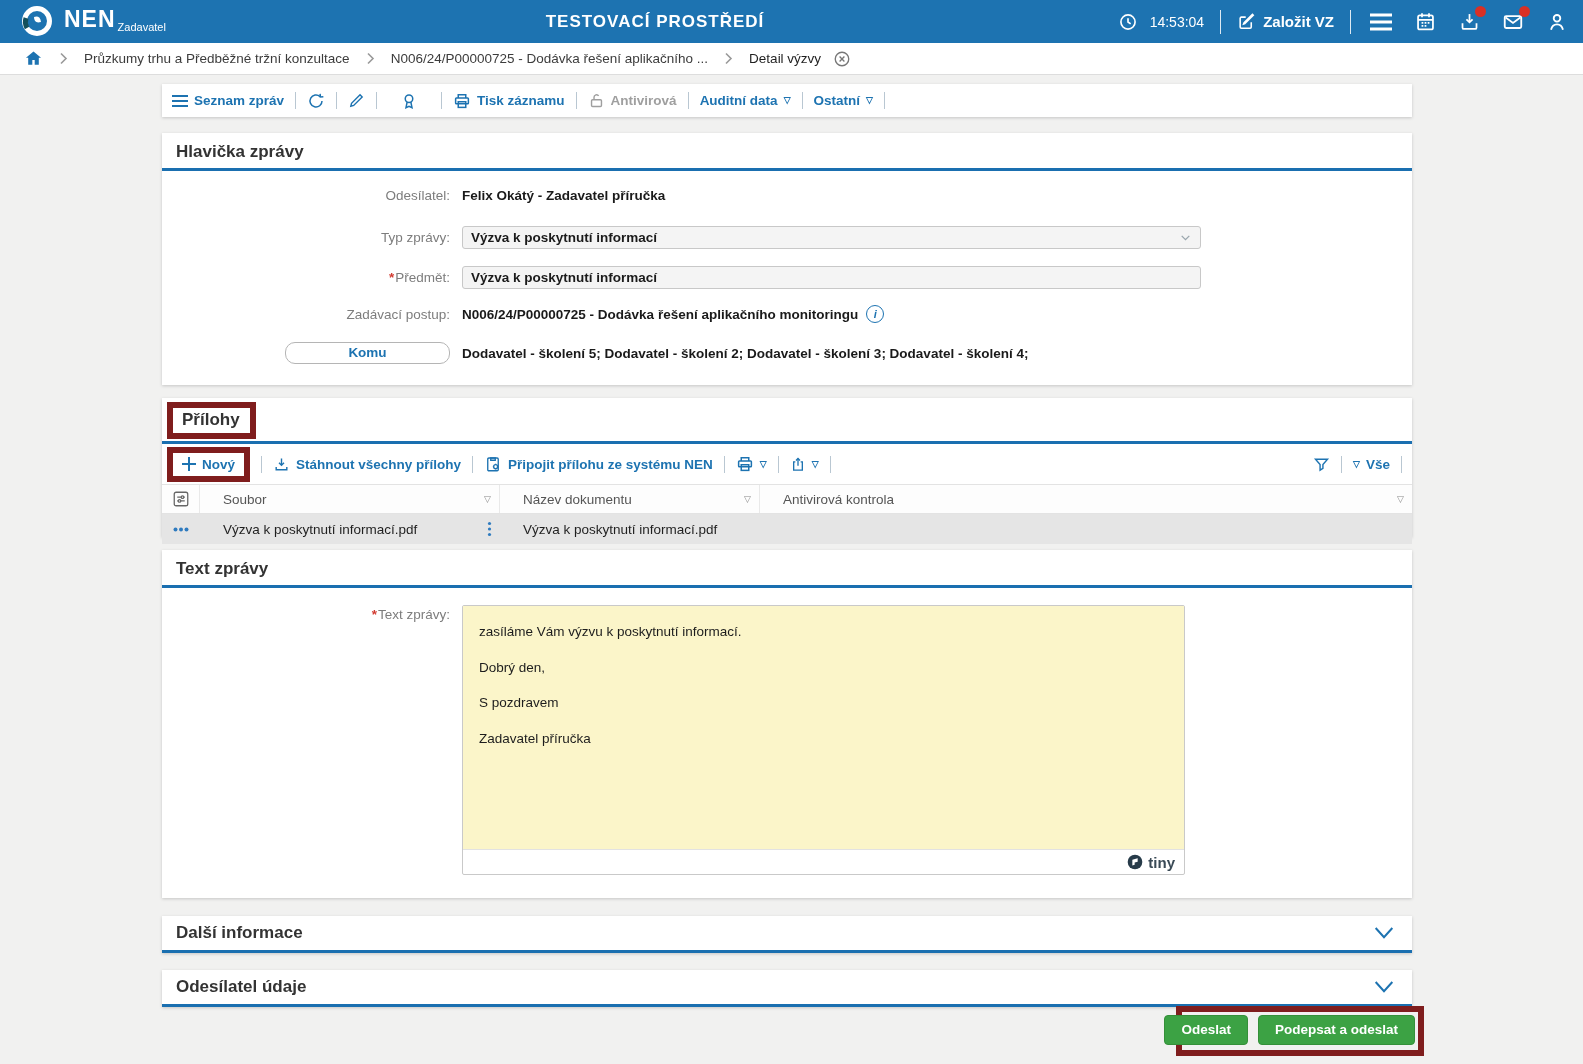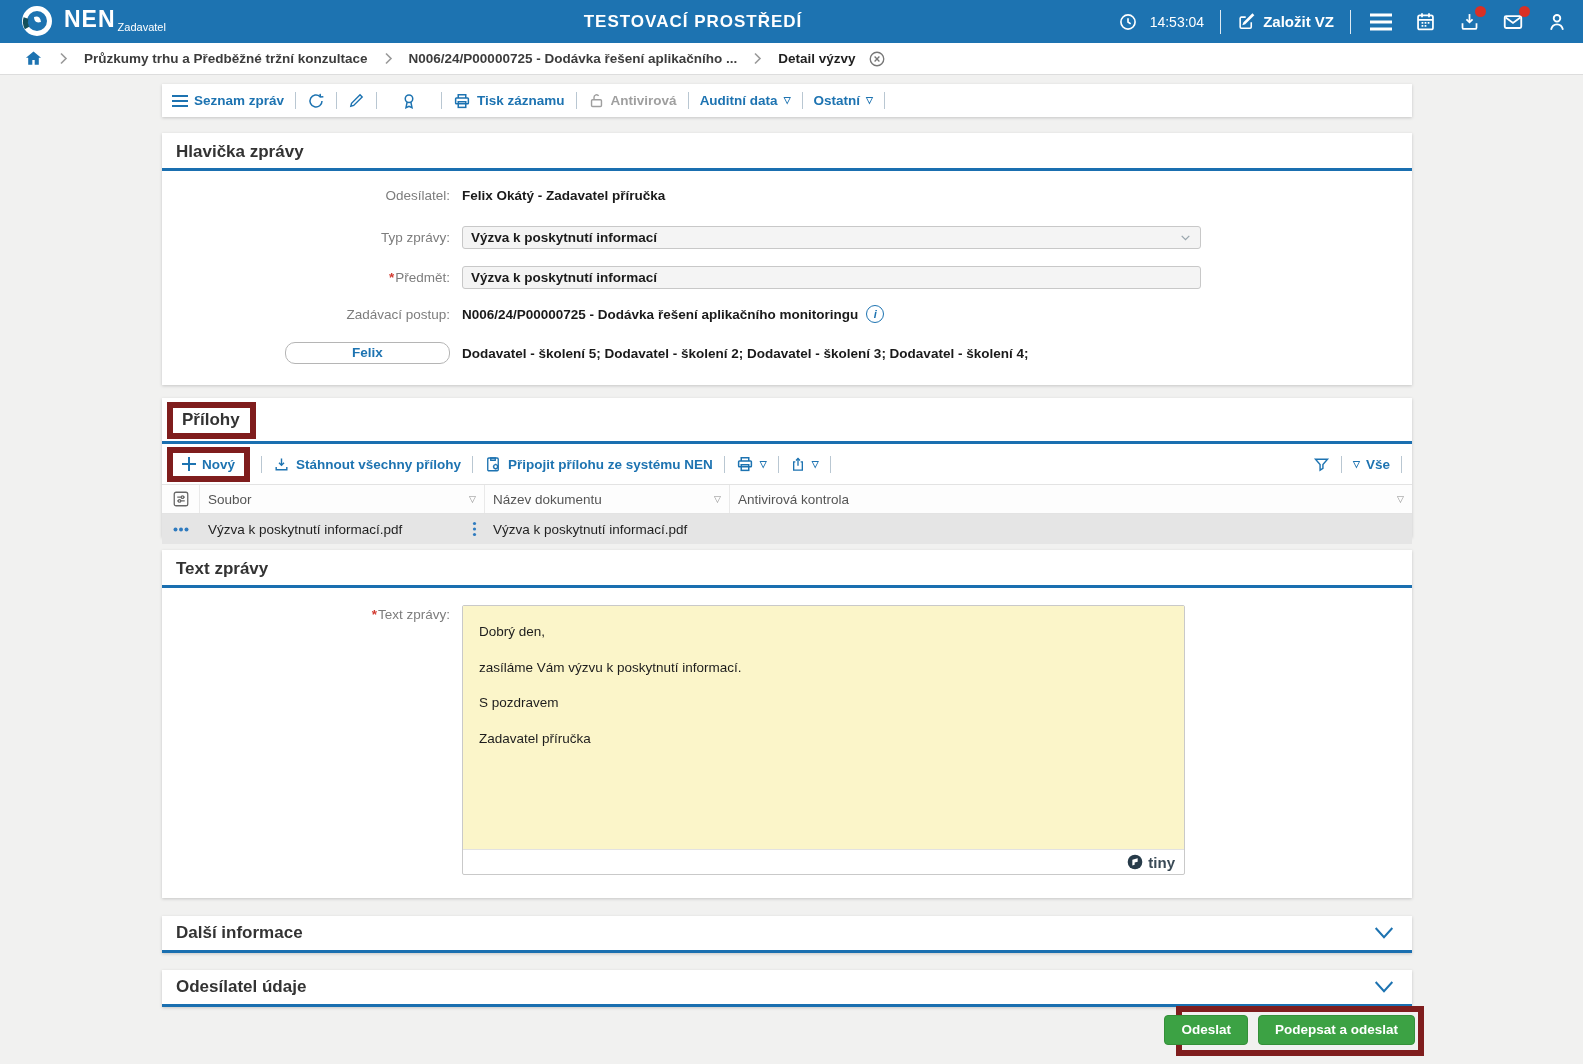--- a/index.html
+++ b/index.html
@@ -2,32 +2,32 @@
 <html><head>
 <meta charset="utf-8">
 <style>
   html,body{margin:0;padding:0;width:1583px;height:1064px;overflow:hidden;
     font-family:"Liberation Sans",sans-serif;background:#f1f1f0;color:#222;}
   
   .hdr{position:absolute;left:0;top:0;width:1583px;height:43px;background:#1d73b1;color:#fff;}
   .brand{position:absolute;left:20px;top:4px;display:flex;align-items:flex-start;}
   .brand-name{font-size:23px;font-weight:700;letter-spacing:1px;margin-left:10px;line-height:30px;}
   .brand-sub{font-size:11px;font-weight:400;margin-left:2px;margin-top:17px;}
-  .env-title{position:absolute;left:693px;top:0;height:43px;line-height:43px;transform:translateX(-50%);
+  .env-title{position:absolute;left:655px;top:0;height:43px;line-height:43px;transform:translateX(-50%);
     font-size:17px;font-weight:700;letter-spacing:1px;white-space:nowrap;}
   .hdr-right{position:absolute;right:12px;top:0;height:43px;display:flex;align-items:center;gap:16px;}
   .hdr-time{font-size:14px;margin-left:-8px;}
   .hdr-sep{width:1px;height:24px;background:rgba(255,255,255,.85);}
   .hdr-link{display:flex;align-items:center;gap:7px;font-size:15px;font-weight:700;cursor:pointer;}
   .hdr-ico{display:flex;align-items:center;justify-content:center;width:28px;height:28px;position:relative;cursor:pointer;}
   .dot{position:absolute;top:-2px;right:-3px;width:11px;height:11px;border-radius:50%;background:#d93025;}
   
   .crumbs{position:absolute;left:0;top:43px;width:1583px;height:32px;background:#fff;border-bottom:1px solid #ddd;
     display:flex;align-items:center;gap:16px;padding-left:24px;box-sizing:border-box;}
-  .crumb{font-size:13.5px;font-weight:700;color:#3c3c3c;white-space:nowrap;cursor:pointer;}
+  .crumb{font-size:13.5px;font-weight:400;color:#3c3c3c;white-space:nowrap;cursor:pointer;}
   .crumb.current{color:#1f1f1f;}
   
   .card{position:absolute;left:162px;width:1250px;background:#fff;box-shadow:0 1px 3px rgba(0,0,0,.18);}
   .sec-title{font-size:17px;font-weight:700;color:#333;padding:9px 0 6px 14px;}
   .blue-rule{height:3px;background:#1a6fb0;}
   
   .tb{display:flex;align-items:center;gap:11px;color:#1d73b1;font-size:13.5px;font-weight:600;}
   .tb-item{display:flex;align-items:center;gap:6px;cursor:pointer;white-space:nowrap;}
   .tb-item.disabled{color:#9f9f9f;cursor:default;}
   .tb-sep{width:1px;height:17px;background:#b9c7d2;}
@@ -41,21 +41,21 @@
     font-size:13.5px;font-weight:700;color:#1a1a1a;line-height:21px;padding:0 8px;box-sizing:content-box;position:relative;}
   input.fbox{font-family:"Liberation Sans",sans-serif;outline:none;}
   .sel-chev{position:absolute;right:8px;top:4px;color:#9aa6ad;}
   .pill{width:163px;height:20px;border:1px solid #b5b5b5;border-radius:10px;background:#fff;color:#1d73b1;
     font-size:13.5px;font-weight:600;text-align:center;line-height:20px;cursor:pointer;}
   .info-i{width:16px;height:16px;border:1.5px solid #1d73b1;border-radius:50%;color:#1d73b1;font-size:11px;
     font-weight:700;display:inline-flex;align-items:center;justify-content:center;font-style:italic;cursor:pointer;}
   
   .anno{border:6px solid #7f1d1d;}
   
-  .grid{display:grid;grid-template-columns:38px 285px 245px 1fr;}
+  .grid{display:grid;grid-template-columns:38px 285px 245px 1fr;gap:15px;}
   .th{height:28px;border-top:1px solid #e3e3e3;border-bottom:1px solid #e3e3e3;background:#fdfdfd;}
   .th>div{display:flex;align-items:center;font-size:13.5px;color:#555;padding:0 8px;border-right:1px solid #e9e9e9;cursor:pointer;}
   .th .flt{margin-left:auto;color:#8a8a8a;}
   .trow{height:30px;background:#e5e5e5;cursor:pointer;}
   .trow>div{display:flex;align-items:center;font-size:13.5px;color:#1f1f1f;padding:0 8px;}
   
   .editor{position:absolute;left:300px;top:55px;width:721px;border:1px solid #c9c9c9;border-radius:2px;background:#fff;}
   .editor-body{height:243px;background:#fbf5c9;padding:18px 16px 0 16px;box-sizing:border-box;font-size:13.5px;color:#1d1d1d;cursor:text;}
   .editor-body p{margin:0 0 20.5px 0;}
   .editor-foot{height:24px;border-top:1px solid #e2e2e2;display:flex;align-items:center;justify-content:flex-end;
@@ -267,21 +267,21 @@
   <div class="frow" style="top:172px;">
     <span class="flabel">Zadávací postup:</span>
     <span class="fval">
       <span>N006/24/P00000725 - Dodávka řešení aplikačního monitoringu</span>
       <span class="info-i">i</span>
     </span>
   </div>
 
   <div class="frow" style="top:209px;">
     <span class="flabel" style="display:flex;justify-content:flex-end;">
-      <span class="pill">Felix</span>
+      <span class="pill">Komu</span>
     </span>
     <span class="fval">Dodavatel - školení 5; Dodavatel - školení 2; Dodavatel - školení 3; Dodavatel - školení 4;</span>
   </div>
 </div>
 
 <div class="card" style="top:398px;height:139px;">
   <div style="padding:4px 0 2px 5px;">
     <span class="sec-title anno" style="display:inline-block;padding:2px 10px 3px 9px;">Přílohy</span>
   </div>
   <div class="blue-rule"></div>
@@ -405,22 +405,22 @@
 <div class="card" style="top:550px;height:348px;">
   <div class="sec-title">Text zprávy</div>
   <div class="blue-rule"></div>
 
   <div class="frow" style="top:57px;align-items:flex-start;">
     <span class="flabel"><span class="req">*</span><span>Text zprávy:</span></span>
   </div>
 
   <div class="editor">
     <div class="editor-body">
+      <p>zasíláme Vám výzvu k poskytnutí informací.</p>
       <p>Dobrý den,</p>
-      <p>zasíláme Vám výzvu k poskytnutí informací.</p>
       <p>S pozdravem</p>
       <p>Zadavatel příručka</p>
     </div>
     <div class="editor-foot">
       <span>
         <svg width="16" height="16" viewBox="0 0 24 24">
           <circle cx="12" cy="12" r="11" fill="#273b49"></circle>
           <path d="M8 8.5l8-2v5l-4.5 1.2V16L8 17.3z" fill="#fff"></path>
           </svg>
       </span>

